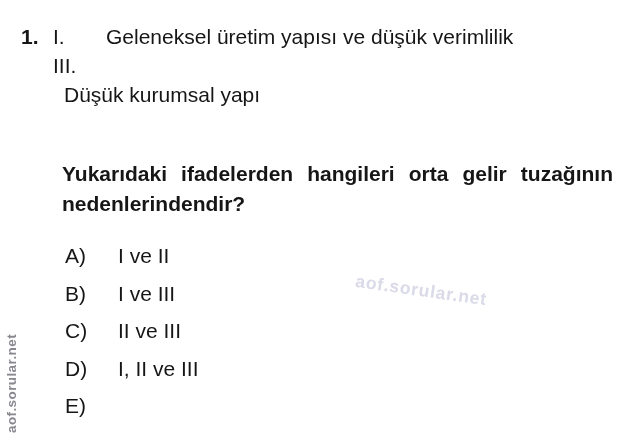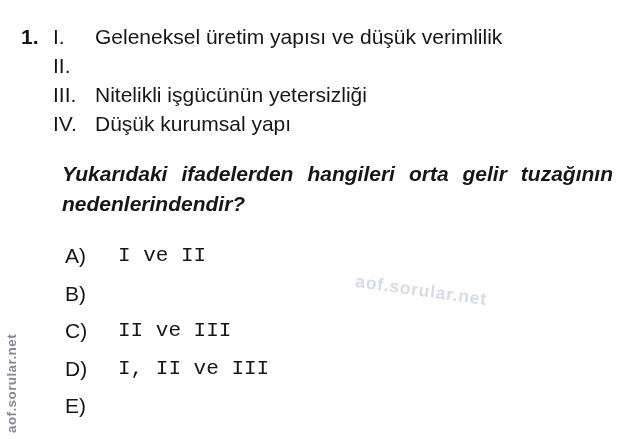--- a/index.html
+++ b/index.html
@@ -24,44 +24,43 @@
     position: absolute;
     left: 53px;
     top: 22px;
   }
   .srow {
     display: flex;
     font-size: 21px;
     line-height: 29px;
   }
   .snum { width: 42px; flex: 0 0 42px; }
-  .stext { white-space: nowrap; }
+  .stext { white-space: nowrap; margin-left: 11px; }
   .stem {
     position: absolute;
     left: 62px;
     top: 159px;
     width: 551px;
     font-size: 21px;
     line-height: 29.5px;
     font-weight: bold;
     text-align: justify;
-    font-style: italic;
   }
   .options {
     position: absolute;
     left: 65px;
     top: 237px;
   }
   .orow {
     display: flex;
     font-size: 21px;
     line-height: 37.5px;
   }
   .oletter { width: 53px; flex: 0 0 53px; }
-  .otext { white-space: nowrap; font-family: Liberation Mono, monospace; }
+  .otext { white-space: nowrap; }
   .wm-side {
     position: absolute;
     left: 4px;
     top: 433px;
     transform: rotate(-90deg);
     transform-origin: 0 0;
     font-size: 13.5px;
     font-weight: bold;
     color: #88888f;
     letter-spacing: 0.4px;
@@ -86,41 +85,39 @@
 <div class="page">
 
   <div class="qnum">1.</div>
 
   <div class="statements">
     <div class="srow">
       <span class="snum">I.</span>
       <span class="stext">Geleneksel üretim yapısı ve düşük verimlilik</span>
     </div>
     <div class="srow">
-      <span class="snum">II.</span>
     </div>
     <div class="srow">
       <span class="snum">III.</span>
-      <span class="stext">Nitelikli işgücünün yetersizliği</span>
     </div>
     <div class="srow">
-      <span class="snum">IV.</span>
       <span class="stext">Düşük kurumsal yapı</span>
     </div>
   </div>
 
   <div class="stem">Yukarıdaki ifadelerden hangileri orta gelir tuzağının nedenlerindendir?</div>
 
   <div class="options">
     <div class="orow">
       <span class="oletter">A)</span>
       <span class="otext">I ve II</span>
     </div>
     <div class="orow">
       <span class="oletter">B)</span>
+      <span class="otext">I ve III</span>
     </div>
     <div class="orow">
       <span class="oletter">C)</span>
       <span class="otext">II ve III</span>
     </div>
     <div class="orow">
       <span class="oletter">D)</span>
       <span class="otext">I, II ve III</span>
     </div>
     <div class="orow">

